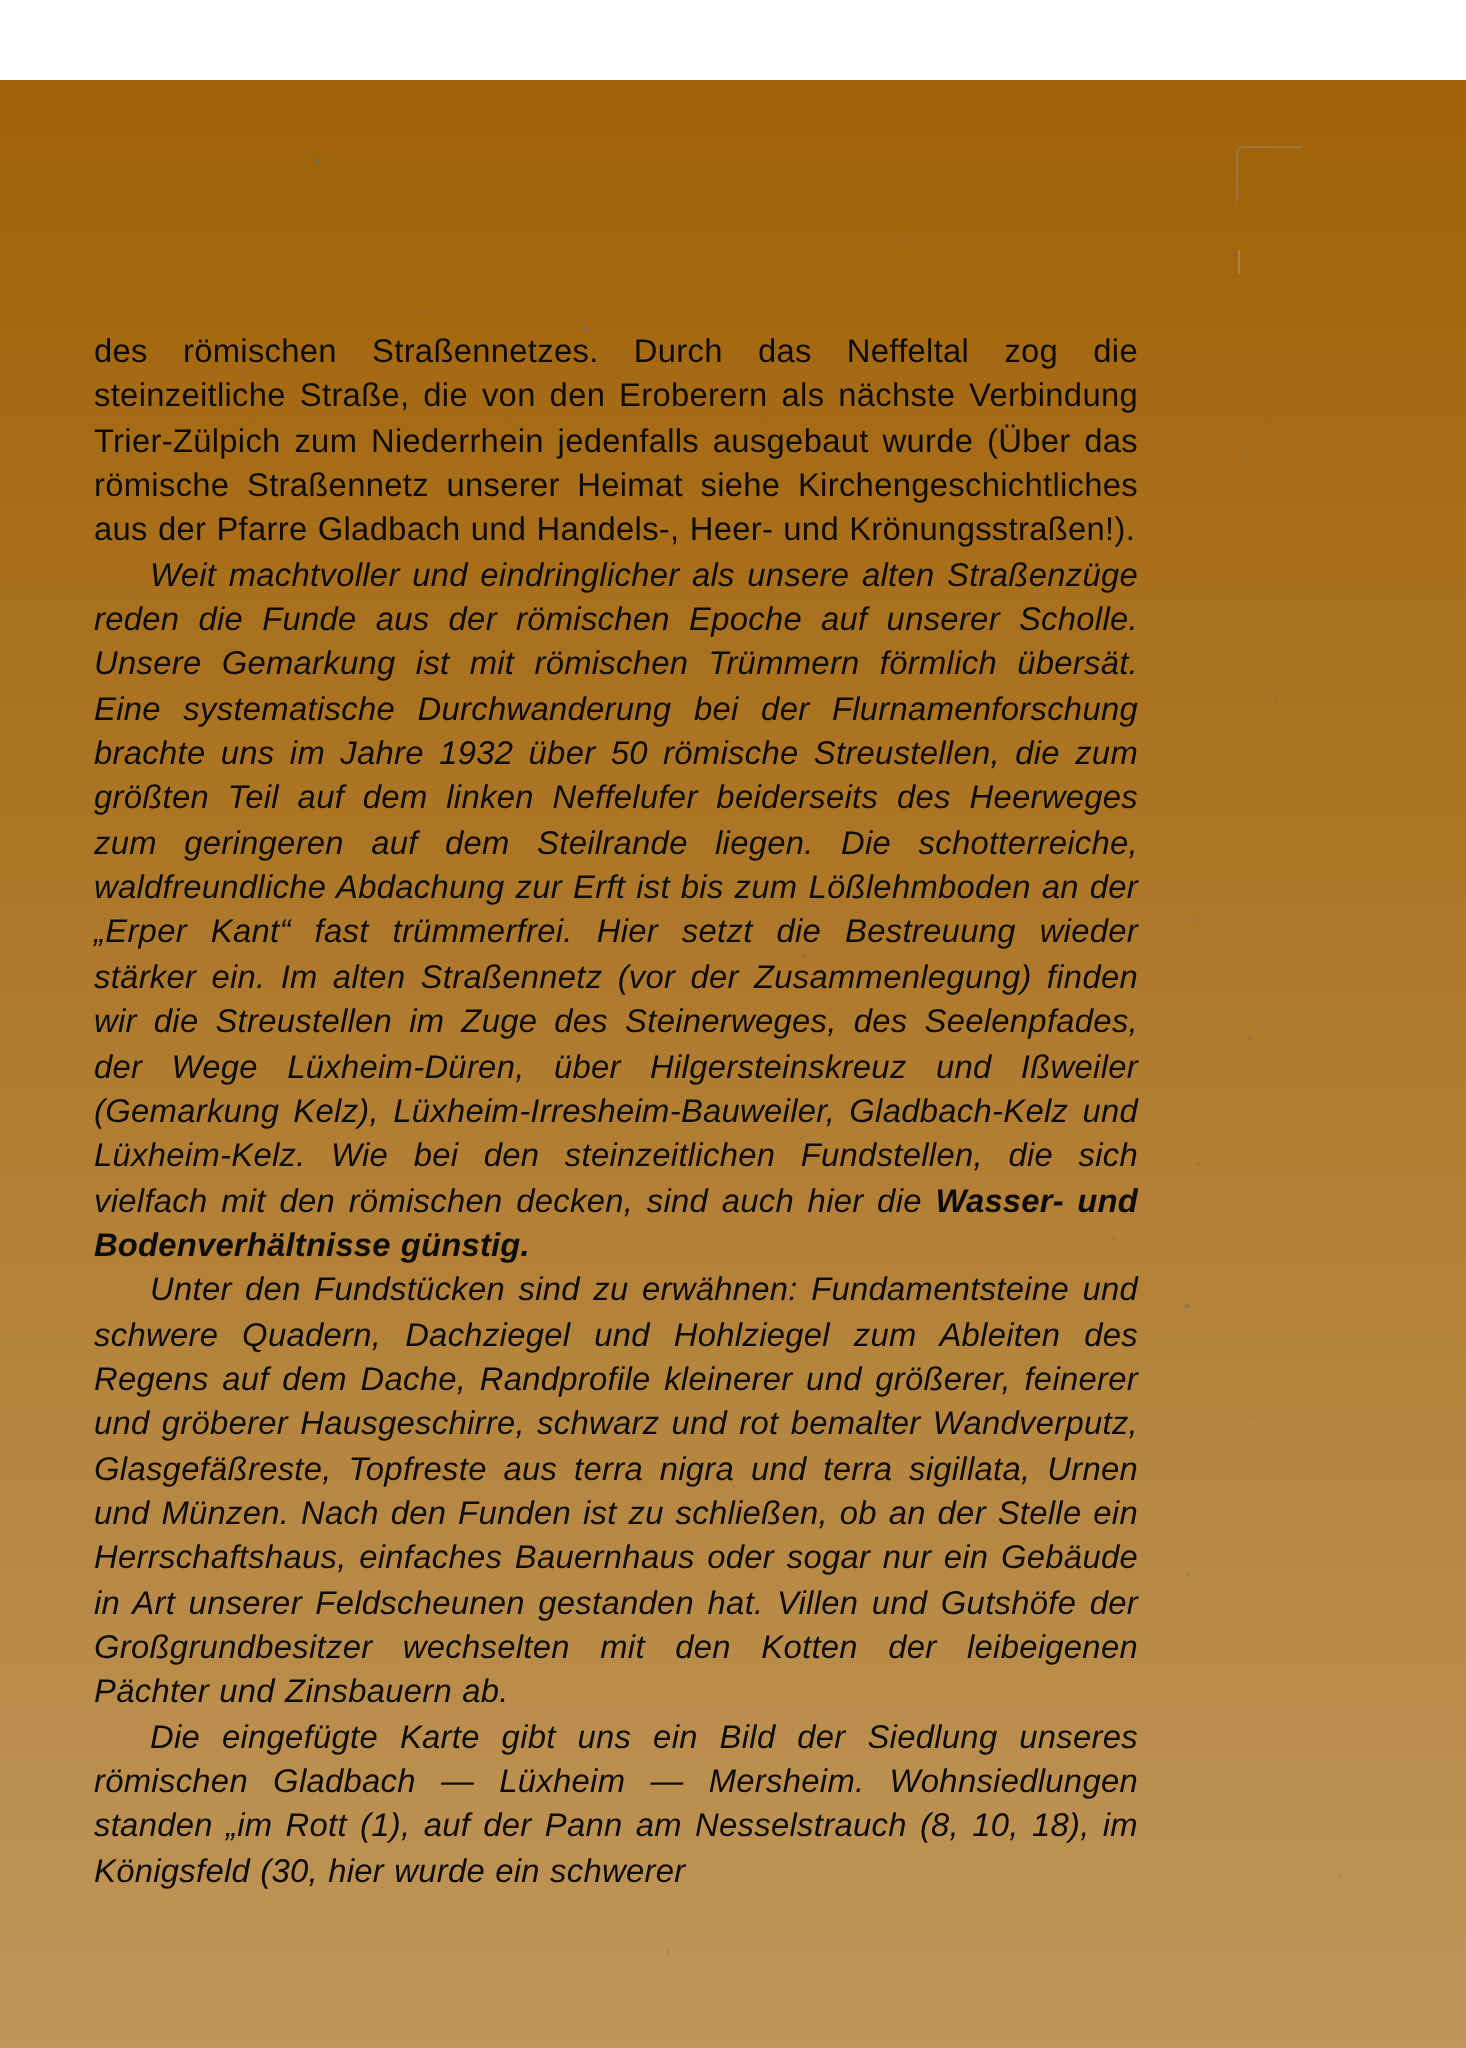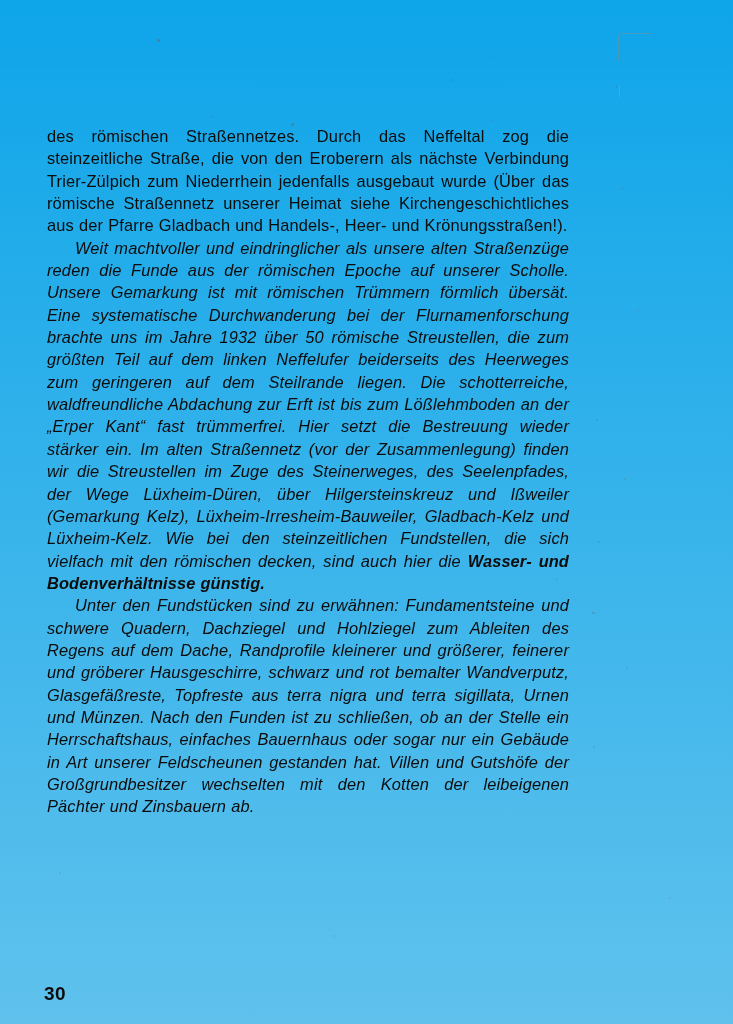--- a/index.html
+++ b/index.html
@@ -12,21 +12,22 @@
     height: 1024px;
     position: relative;
     overflow: hidden;
     font-family: "Liberation Sans", sans-serif;
   }
 
   
   #page {
     position: absolute;
     inset: 0;
-    background: #0ea5e9;
+    background: #a16207;
+    margin-top: 40px;
   }
 
   
   #speckles {
     position: absolute;
     inset: 0;
     pointer-events: none;
   }
   #speckles i {
     position: absolute;
@@ -163,18 +164,19 @@
   </div>
 
   <div id="textblock">
 
     <p class="para">des römischen Straßennetzes. Durch das Neffeltal zog die steinzeitliche Straße, die von den Eroberern als nächste Verbindung Trier-Zülpich zum Niederrhein jedenfalls ausgebaut wurde (Über das römische Straßennetz unserer Heimat siehe Kirchengeschichtliches aus der Pfarre Gladbach und Handels-, Heer- und Krönungsstraßen!).</p>
 
     <p class="para indent"><span>Weit machtvoller und eindringlicher als unsere alten Straßenzüge reden die Funde aus der römischen Epoche auf unserer Scholle. Unsere Gemarkung ist mit römischen Trümmern förmlich übersät. Eine systematische Durchwanderung bei der Flurnamenforschung brachte uns im Jahre 1932 über 50 römische Streustellen, die zum größten Teil auf dem linken Neffelufer beiderseits des Heerweges zum geringeren auf dem Steilrande liegen. Die schotterreiche, waldfreundliche Abdachung zur Erft ist bis zum Lößlehmboden an der „Erper Kant“ fast trümmerfrei. Hier setzt die Bestreuung wieder stärker ein. Im alten Straßennetz (vor der Zusammenlegung) finden wir die Streustellen im Zuge des Steinerweges, des Seelenpfades, der Wege Lüxheim-Düren, über Hilgersteinskreuz und Ißweiler (Gemarkung Kelz), Lüxheim-Irresheim-Bauweiler, Gladbach-Kelz und Lüxheim-Kelz. Wie bei den steinzeitlichen Fundstellen, die sich vielfach mit den römischen decken, sind auch hier die </span><span class="heavy">Wasser- und Bodenverhältnisse günstig.</span></p>
 
     <p class="para indent">Unter den Fundstücken sind zu erwähnen: Fundamentsteine und schwere Quadern, Dachziegel und Hohlziegel zum Ableiten des Regens auf dem Dache, Randprofile kleinerer und größerer, feinerer und gröberer Hausgeschirre, schwarz und rot bemalter Wandverputz, Glasgefäßreste, Topfreste aus terra nigra und terra sigillata, Urnen und Münzen. Nach den Funden ist zu schließen, ob an der Stelle ein Herrschaftshaus, einfaches Bauernhaus oder sogar nur ein Gebäude in Art unserer Feldscheunen gestanden hat. Villen und Gutshöfe der Großgrundbesitzer wechselten mit den Kotten der leibeigenen Pächter und Zinsbauern ab.</p>
 
+    <p class="para indent">Die eingefügte Karte gibt uns ein Bild der Siedlung unseres römischen Gladbach — Lüxheim — Mersheim. Wohnsiedlungen standen „im Rott (1), auf der Pann am Nesselstrauch (8, 10, 18), im Königsfeld (30, hier wurde ein schwerer</p>
 
   </div>
 
   <div id="page-number">30</div>
 
 </div>
 
 </body></html>

